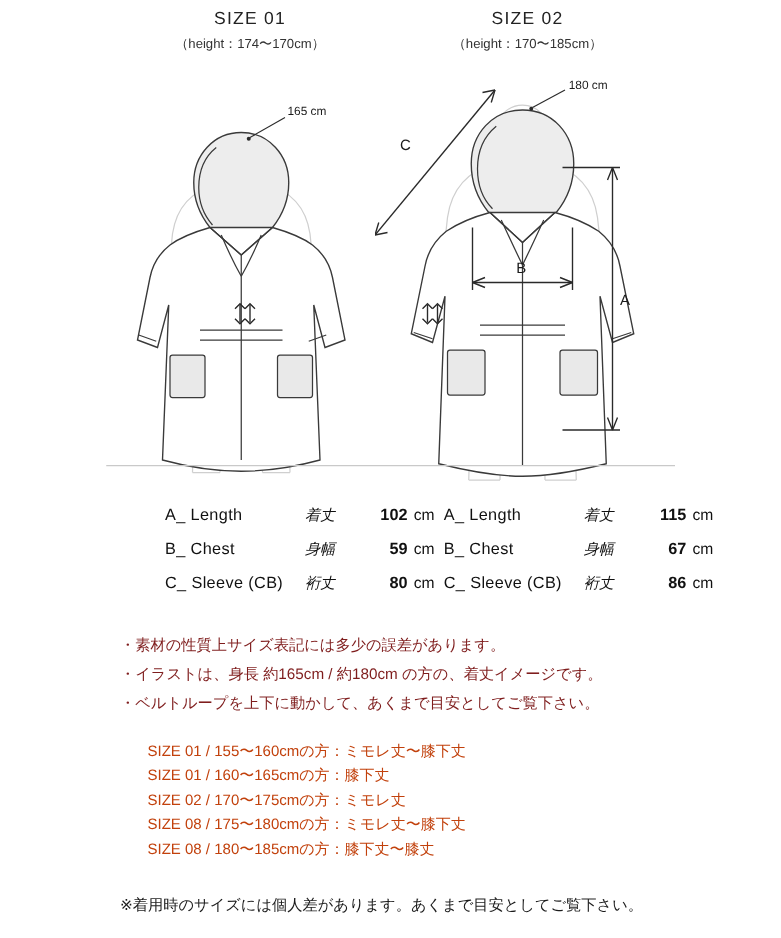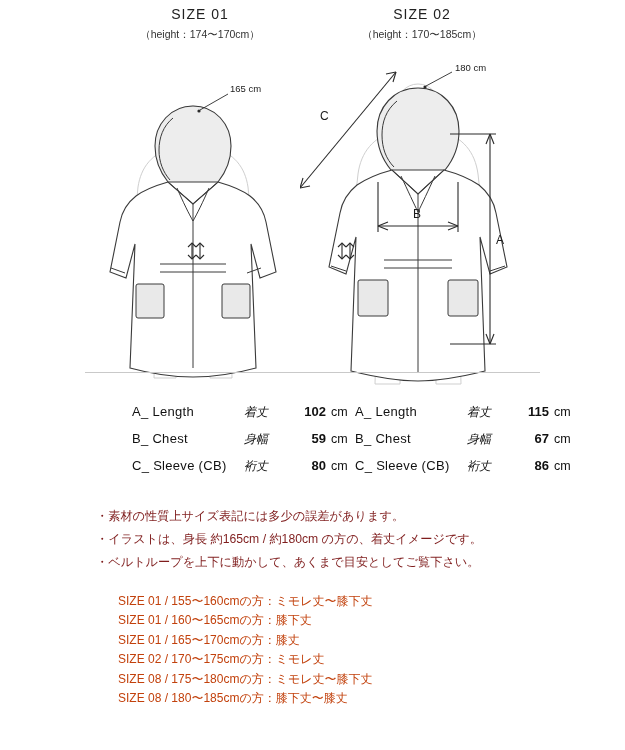--- a/index.html
+++ b/index.html
@@ -228,20 +228,20 @@
 
   <div class="notes">
     <div>・素材の性質上サイズ表記には多少の誤差があります。</div>
     <div>・イラストは、身長 約165cm / 約180cm の方の、着丈イメージです。</div>
     <div>・ベルトループを上下に動かして、あくまで目安としてご覧下さい。</div>
   </div>
 
   <div class="size-list">
     <div>SIZE 01 / 155〜160cmの方：ミモレ丈〜膝下丈</div>
     <div>SIZE 01 / 160〜165cmの方：膝下丈</div>
-    <div>SIZE 01 / 165〜170cmの方：膝丈</div>
     <div>SIZE 02 / 170〜175cmの方：ミモレ丈</div>
     <div>SIZE 08 / 175〜180cmの方：ミモレ丈〜膝下丈</div>
     <div>SIZE 08 / 180〜185cmの方：膝下丈〜膝丈</div>
   </div>
 
+  <div class="footnote">※着用時のサイズには個人差があります。あくまで目安としてご覧下さい。</div>
 
 </div>
 
 </body></html>

